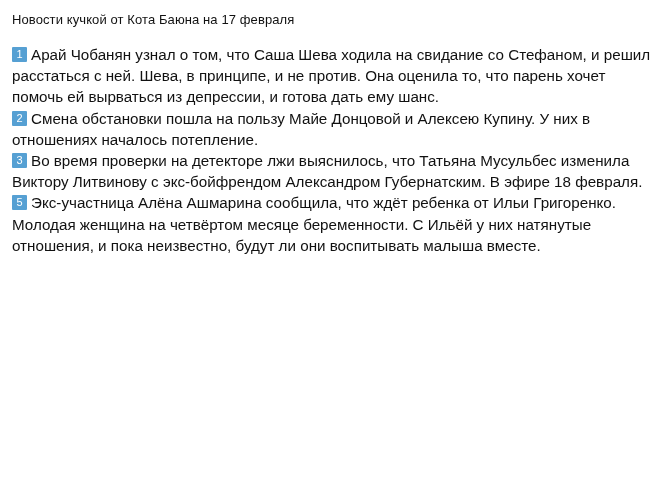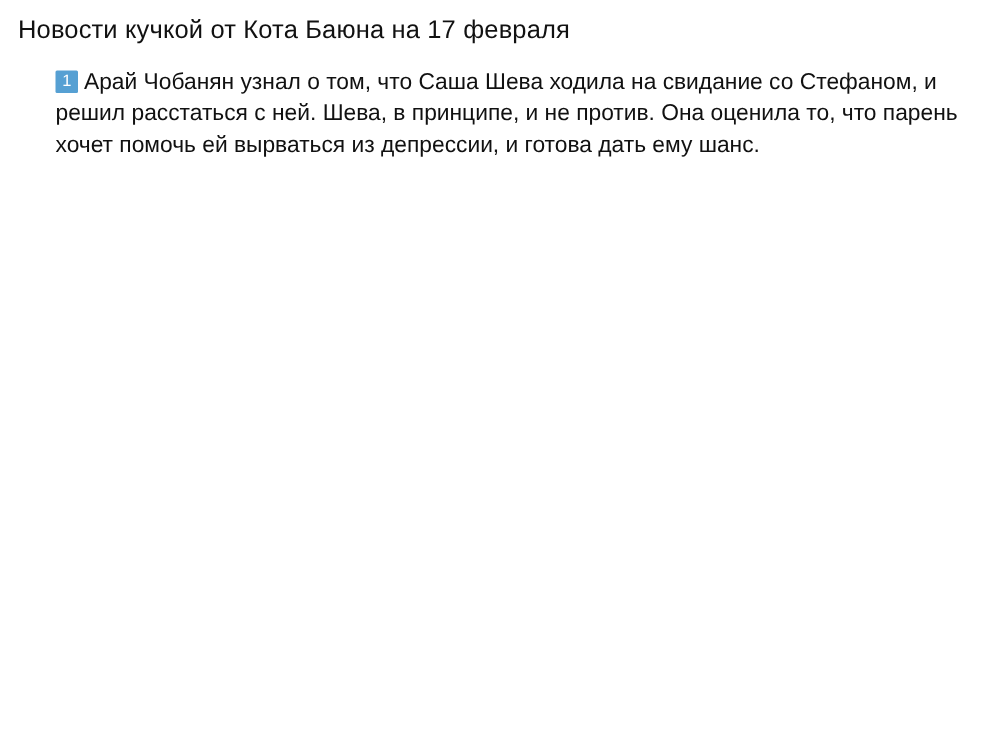--- a/index.html
+++ b/index.html
@@ -15,29 +15,28 @@
     overflow: hidden;
   }
   .page {
     width: 670px;
     height: 489px;
     box-sizing: border-box;
     padding: 10px 12px 0 12px;
     position: relative;
   }
   .title {
-    font-size: 17px;
+    font-size: 13px;
     line-height: 20px;
     color: #111111;
     margin: 0 0 14px 0;
     letter-spacing: 0.1px;
   }
   .items {
     display: block;
-    margin-left: 25px;
   }
   .item {
     font-size: 15.2px;
     line-height: 21.2px;
     color: #111111;
     margin-bottom: 0px;
     text-align: left;
   }
   .num {
     display: inline-block;
@@ -61,19 +60,28 @@
 <body>
 
 <div class="page">
   <div class="title">Новости кучкой от Кота Баюна на 17 февраля</div>
   <div class="items">
 
     <div class="item">
       <span class="num">1</span><span class="itemtext">Арай Чобанян узнал о том, что Саша Шева ходила на свидание со Стефаном, и решил расстаться с ней. Шева, в принципе, и не против. Она оценила то, что парень хочет помочь ей вырваться из депрессии, и готова дать ему шанс.</span>
     </div>
 
+    <div class="item">
+      <span class="num">2</span><span class="itemtext">Смена обстановки пошла на пользу Майе Донцовой и Алексею Купину. У них в отношениях началось потепление.</span>
+    </div>
+
+    <div class="item">
+      <span class="num">3</span><span class="itemtext">Во время проверки на детекторе лжи выяснилось, что Татьяна Мусульбес изменила Виктору Литвинову с экс-бойфрендом Александром Губернатским. В эфире 18 февраля.</span>
+    </div>
 
 
-
+    <div class="item">
+      <span class="num">5</span><span class="itemtext">Экс-участница Алёна Ашмарина сообщила, что ждёт ребенка от Ильи Григоренко. Молодая женщина на четвёртом месяце беременности. С Ильёй у них натянутые отношения, и пока неизвестно, будут ли они воспитывать малыша вместе.</span>
+    </div>
 
 
   </div>
 </div>
 
 </body></html>

